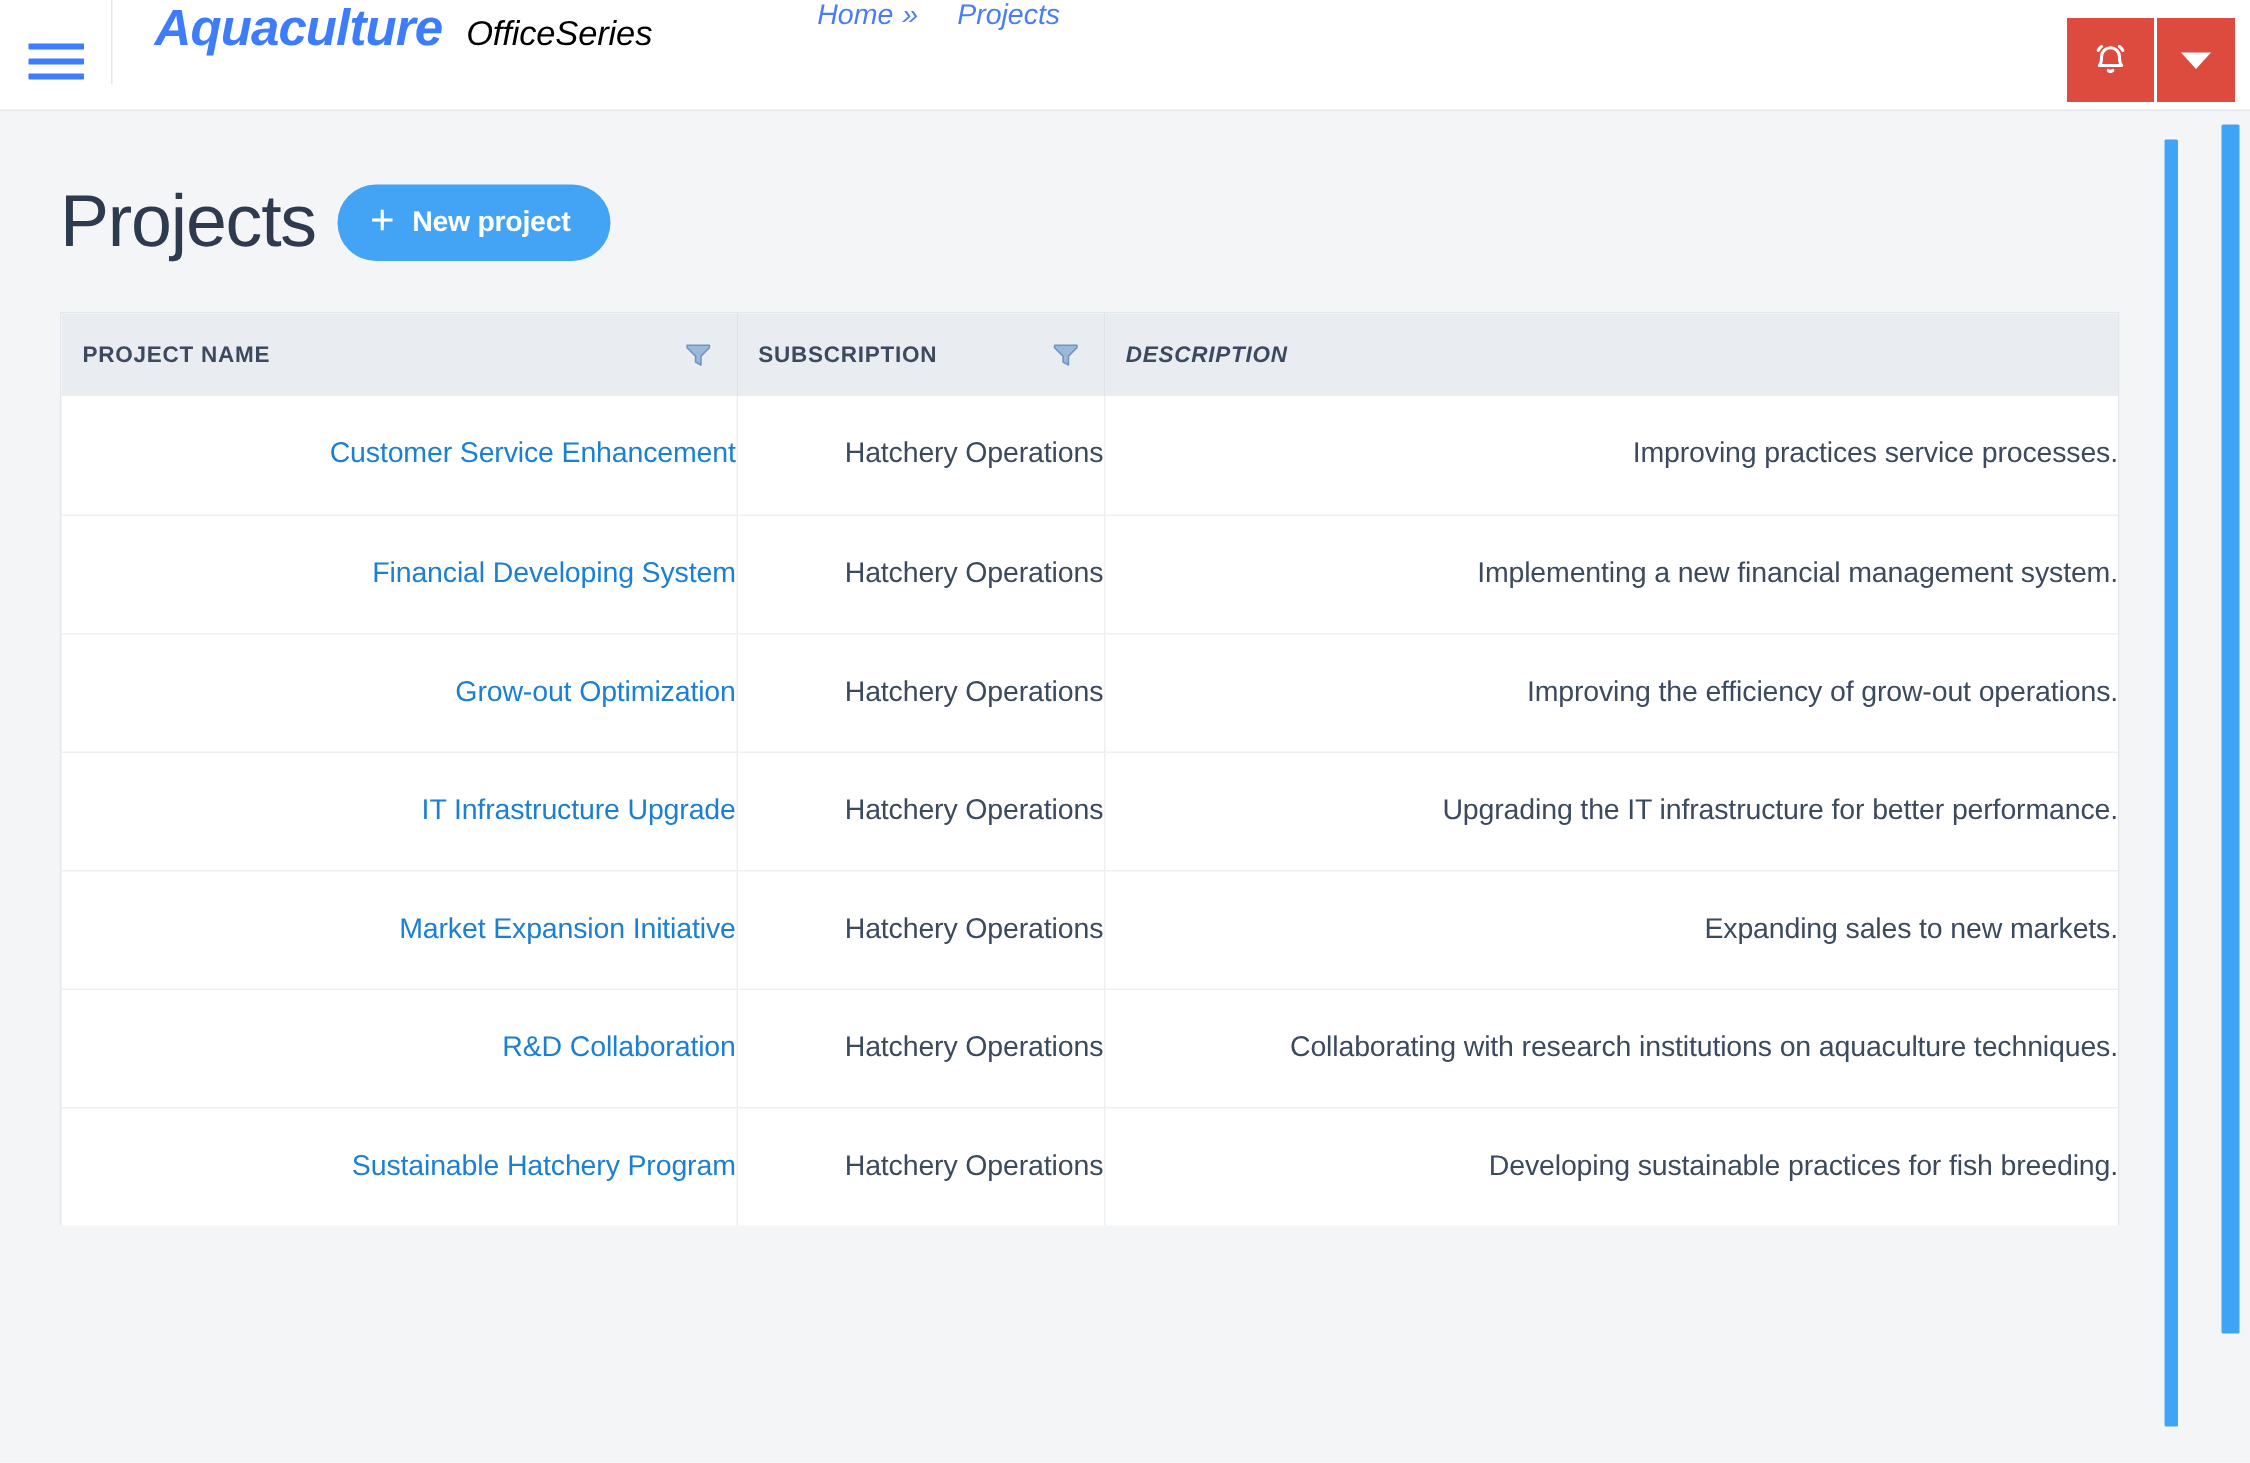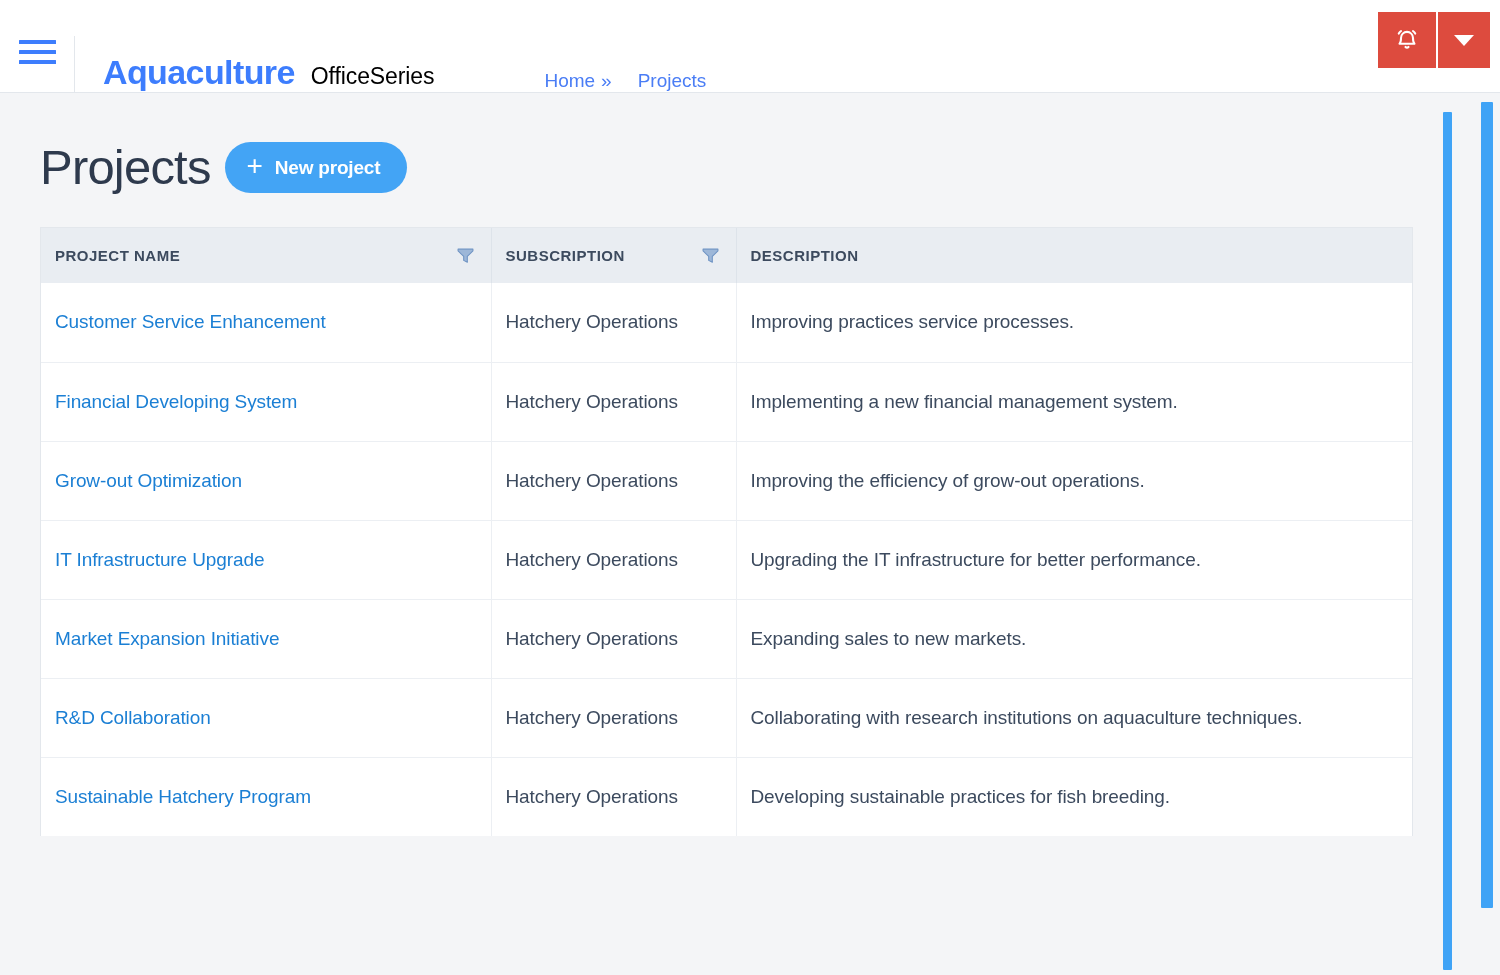--- a/index.html
+++ b/index.html
@@ -14,25 +14,26 @@
   body {
     font-family: "Liberation Sans", sans-serif;
     background: #f4f5f7;
     color: #2e3a4d;
     -webkit-font-smoothing: antialiased;
   }
 
   
   .topbar {
     position: relative;
-    height: 93px;
+    height: 74px;
     background: #ffffff;
     border-bottom: 1px solid #e3e7ec;
     display: flex;
-    align-items: flex-end;
+    align-items: flex-start;
+    font-style: italic;
   }
 
   .hamburger {
     width: 74px;
     height: 81px;
     display: flex;
     flex-direction: column;
     align-items: center;
     justify-content: center;
     gap: 6px;
@@ -197,31 +198,32 @@
   .th-inner {
     display: flex;
     align-items: center;
     justify-content: space-between;
     padding-right: 17px;
   }
   .filter-icon { width: 17px; height: 17px; display: block; flex: 0 0 auto; cursor: pointer; }
 
   .col-name  { width: 450px; }
   .col-sub   { width: 245px; }
-  .col-desc  { width: auto; }
+  .col-desc  { width: auto; font-style: italic; }
 
   tbody td {
     font-size: 19px;
     color: #3c4a5e;
     padding: 0 0 0 14px;
     height: 79px;
     vertical-align: middle;
     border-bottom: 1px solid #eceff3;
     border-right: 1px solid #eceff3;
     letter-spacing: -0.1px;
+    text-align: right;
   }
   tbody td:last-child { border-right: none; }
   tbody tr:last-child td { border-bottom: none; }
   tbody a.proj-link {
     color: #1b7fd4;
     text-decoration: none;
     cursor: pointer;
     font-size: 19px;
   }
 

